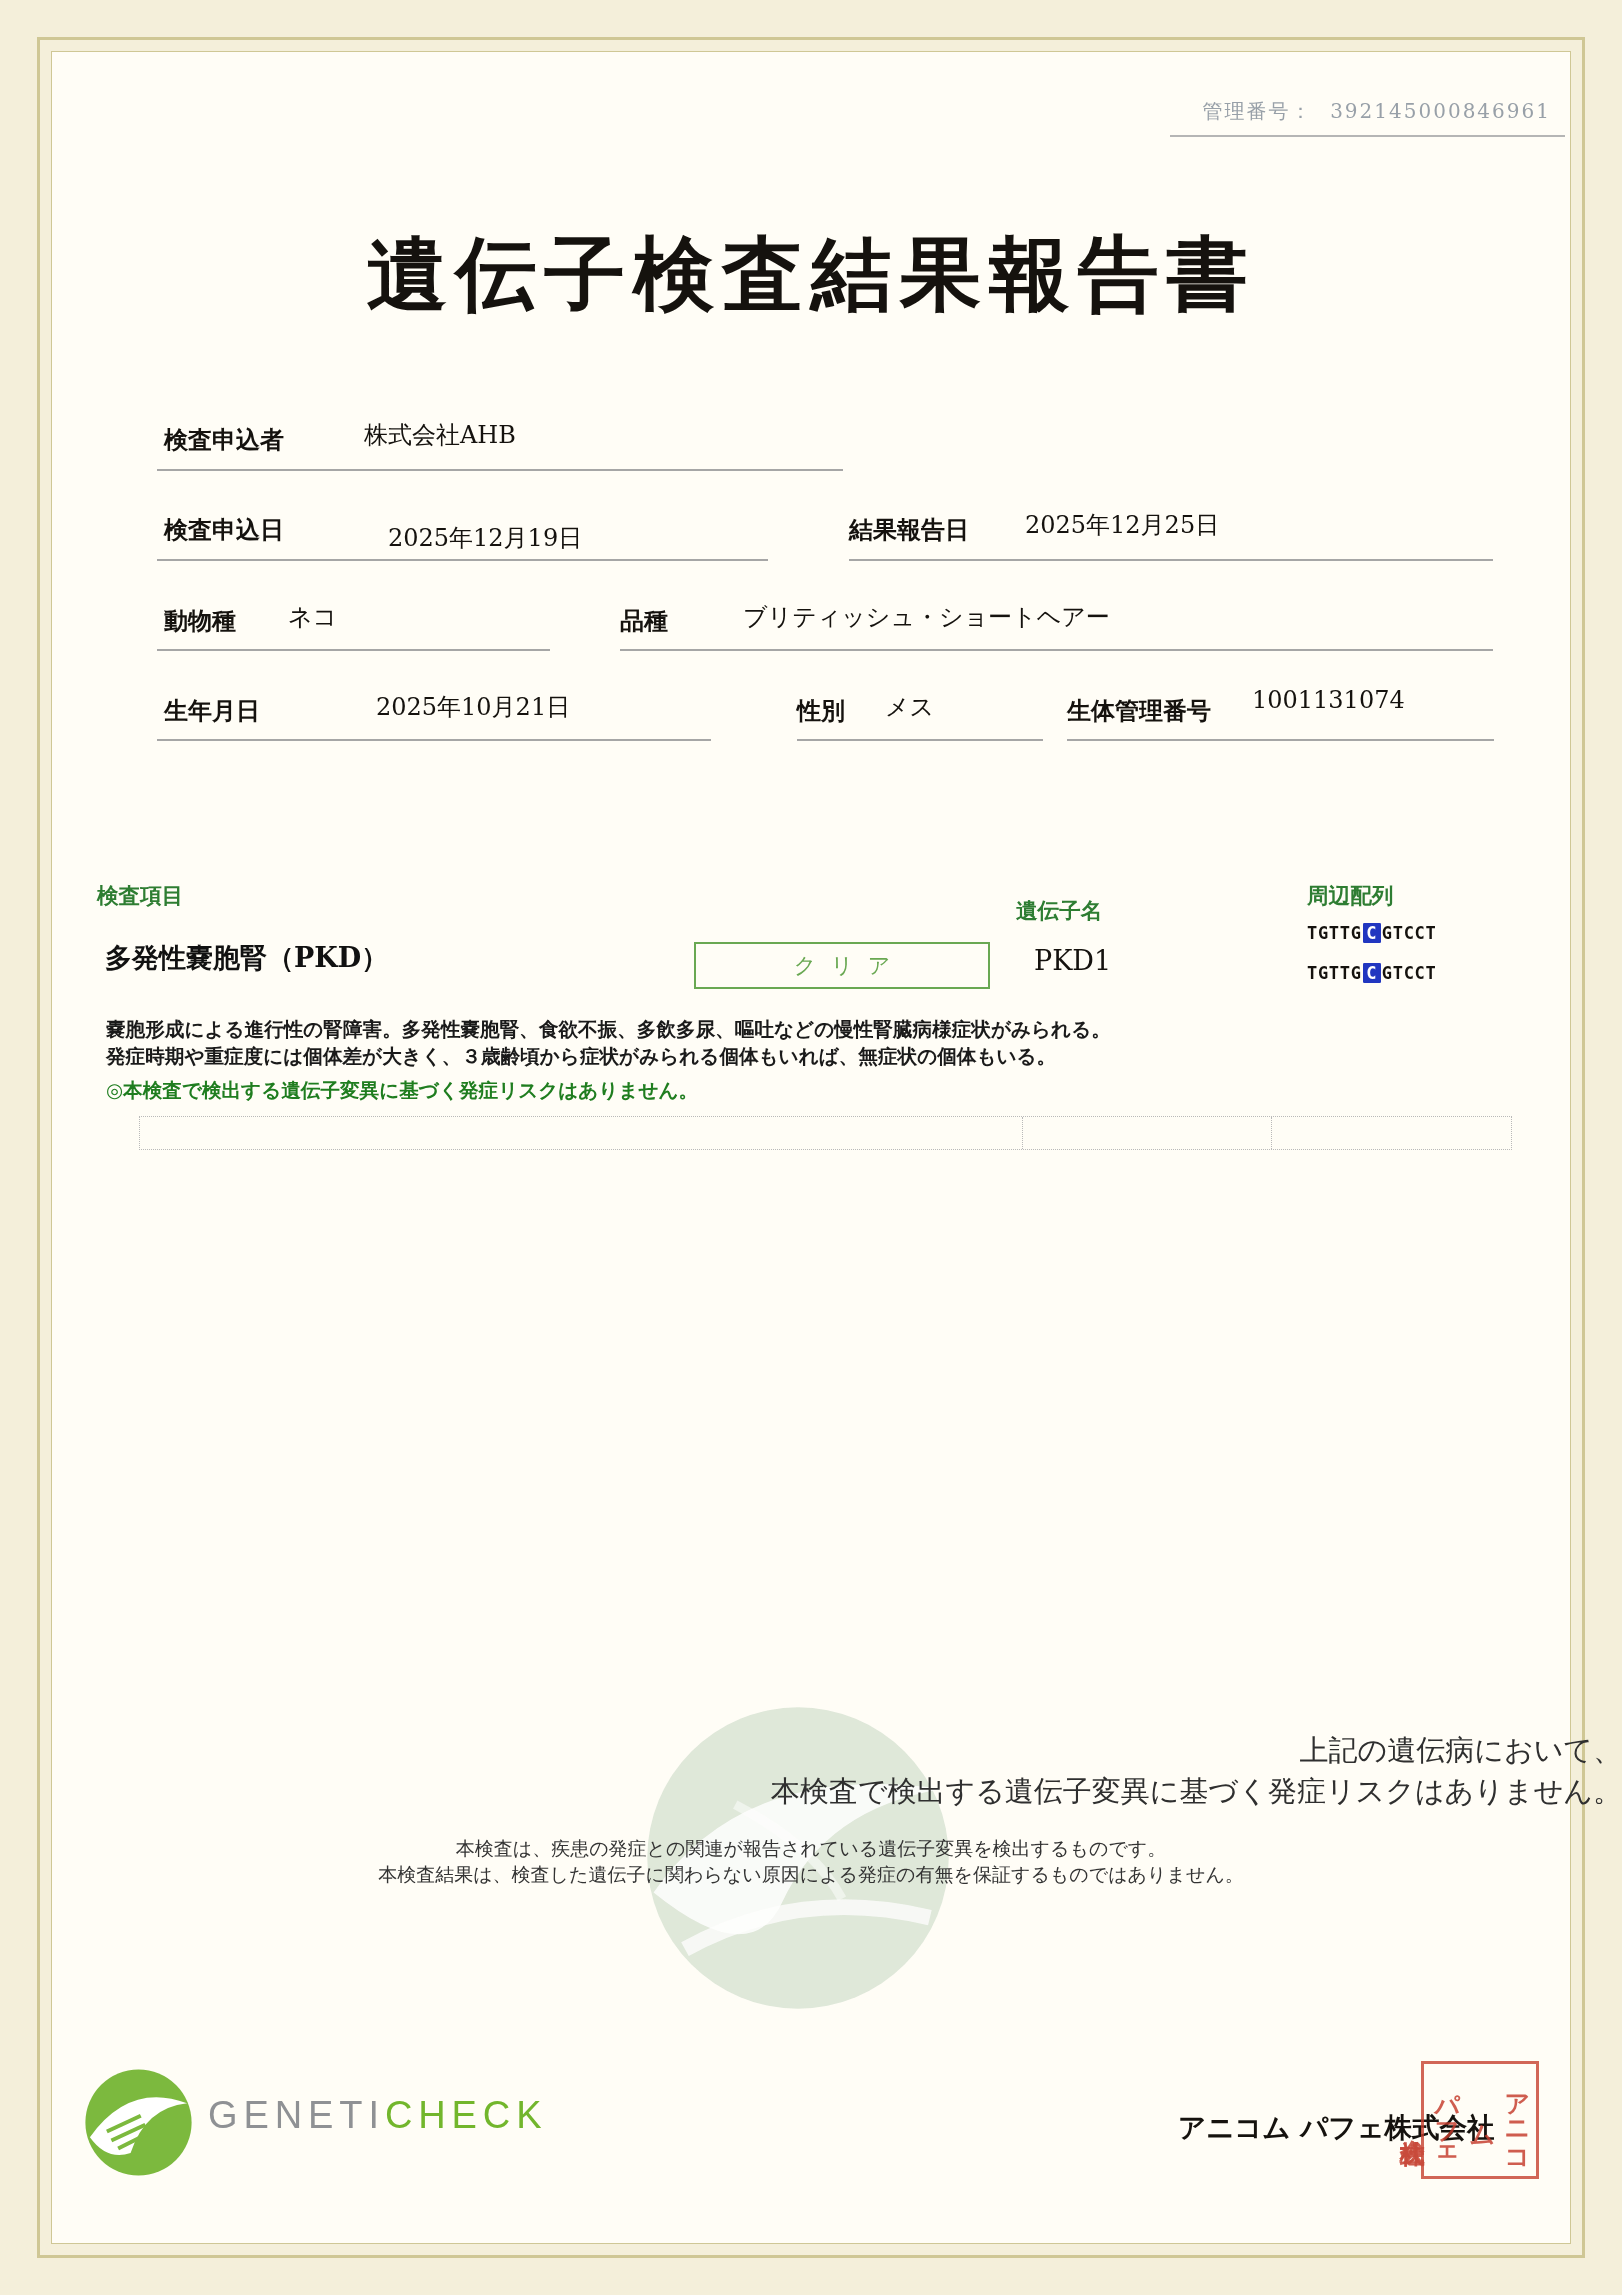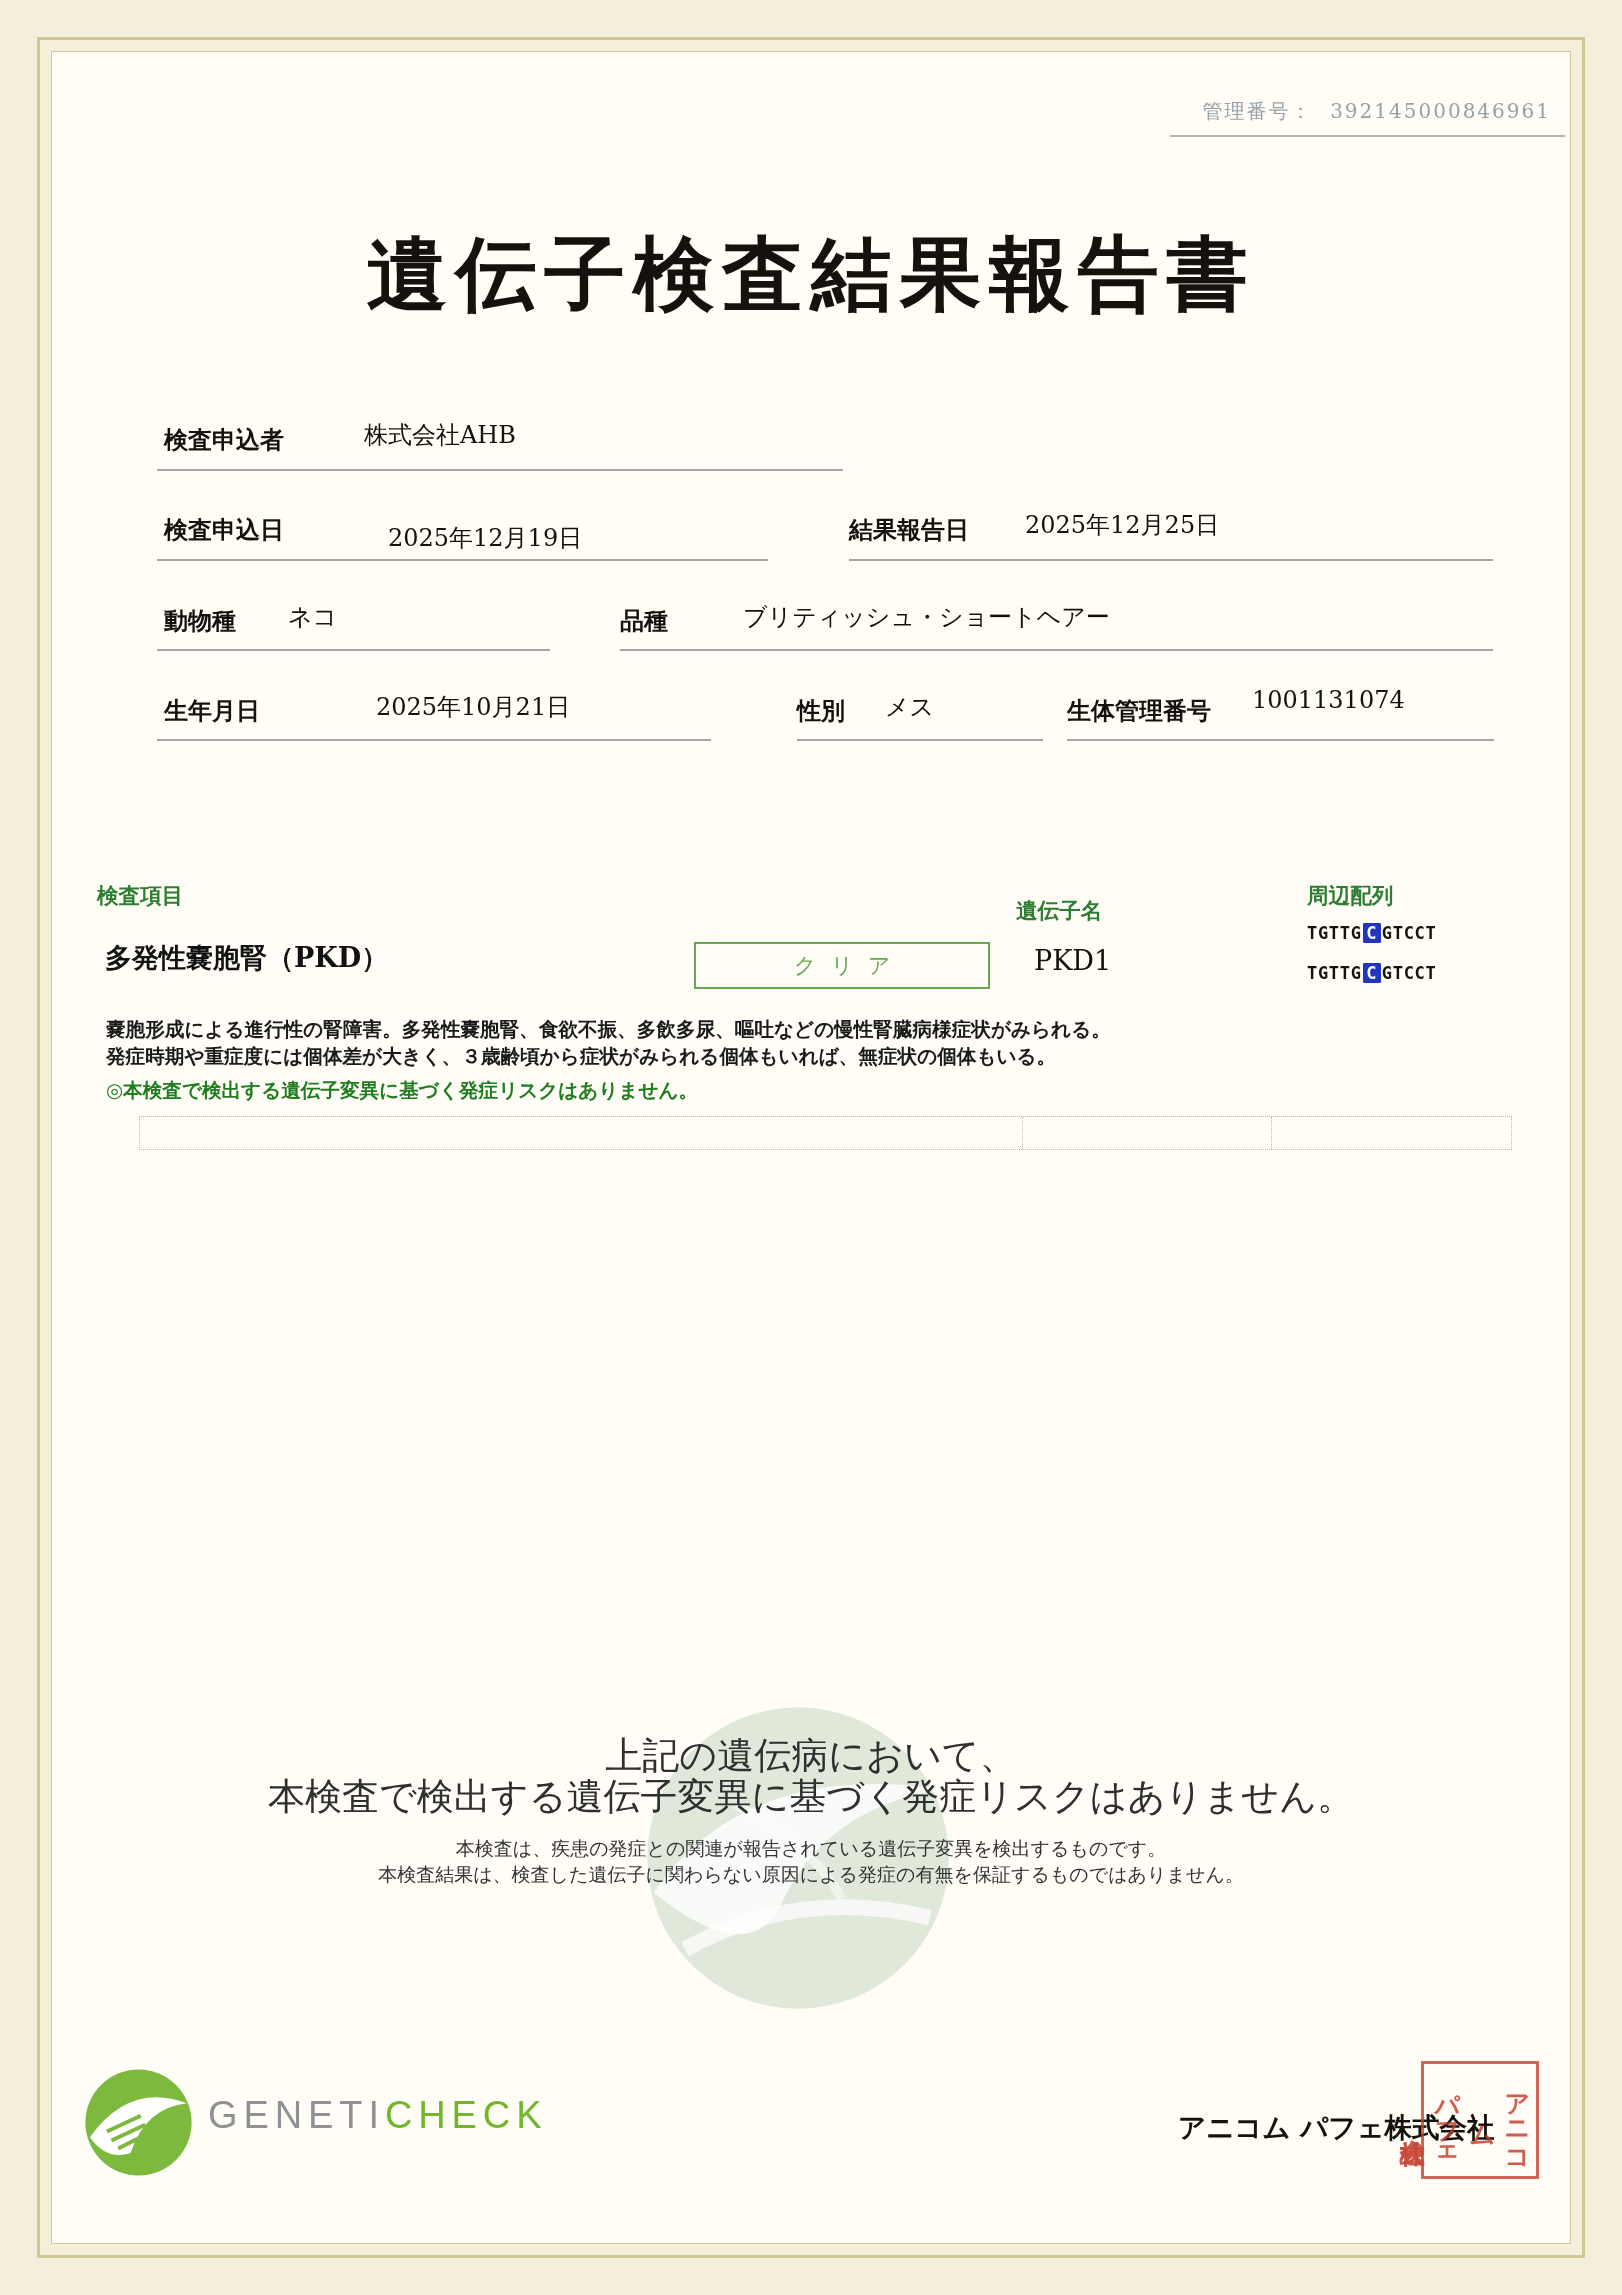--- a/index.html
+++ b/index.html
@@ -25,21 +25,21 @@
     display:flex;align-items:center;justify-content:center;
     color:#69a852;font-size:22px;letter-spacing:14.4px;text-indent:14.4px;
   }
   .gene-val{font-size:27px;color:#15120e;}
   .seq{font-family:"DejaVu Sans Mono","Liberation Mono",monospace;font-size:17px;font-weight:700;color:#15120e;letter-spacing:0.7px;white-space:nowrap;}
   .seq .variant{display:inline-block;background:#2136c0;color:#fff;padding:0 3.3px;margin:0 1.3px;border-radius:1.3px;}
   .desc{font-size:19.6px;font-weight:700;color:#1a1a1a;white-space:nowrap;}
   .risk{font-size:19.6px;font-weight:700;color:#1f7d1f;white-space:nowrap;}
   .dotted-row{border:1.3px dotted #b9b9b9;box-sizing:border-box;}
   .dotted-div{position:absolute;top:0;bottom:0;width:0;border-left:1.3px dotted #b9b9b9;}
-  .sum-main{width:100%;text-align:center;font-size:37px;color:#2f2f2f;font-family:"Liberation Sans","DejaVu Sans",sans-serif;}
+  .sum-main{width:100%;text-align:right;font-size:29px;color:#2f2f2f;font-family:"Liberation Sans","DejaVu Sans",sans-serif;}
   .sum-note{width:100%;text-align:center;font-size:19px;color:#333;font-family:"Liberation Sans","DejaVu Sans",sans-serif;}
   .logo-text{font-family:"Liberation Sans","DejaVu Sans",sans-serif;font-size:38px;letter-spacing:5.9px;font-weight:500;white-space:nowrap;}
   .logo-geneti{color:#8f9194;}
   .logo-check{color:#72b62c;}
   .company{font-size:27.5px;font-weight:700;color:#15120e;white-space:nowrap;}
   .stamp{
     width:118px;height:118px;border:3.9px solid rgba(196,60,44,.85);box-sizing:border-box;
     writing-mode:vertical-rl;text-orientation:upright;text-align:center;
     color:rgba(196,60,44,.9);font-weight:700;font-size:25px;
     padding:2.6px 1.3px;opacity:.92;background:transparent;z-index:5;

